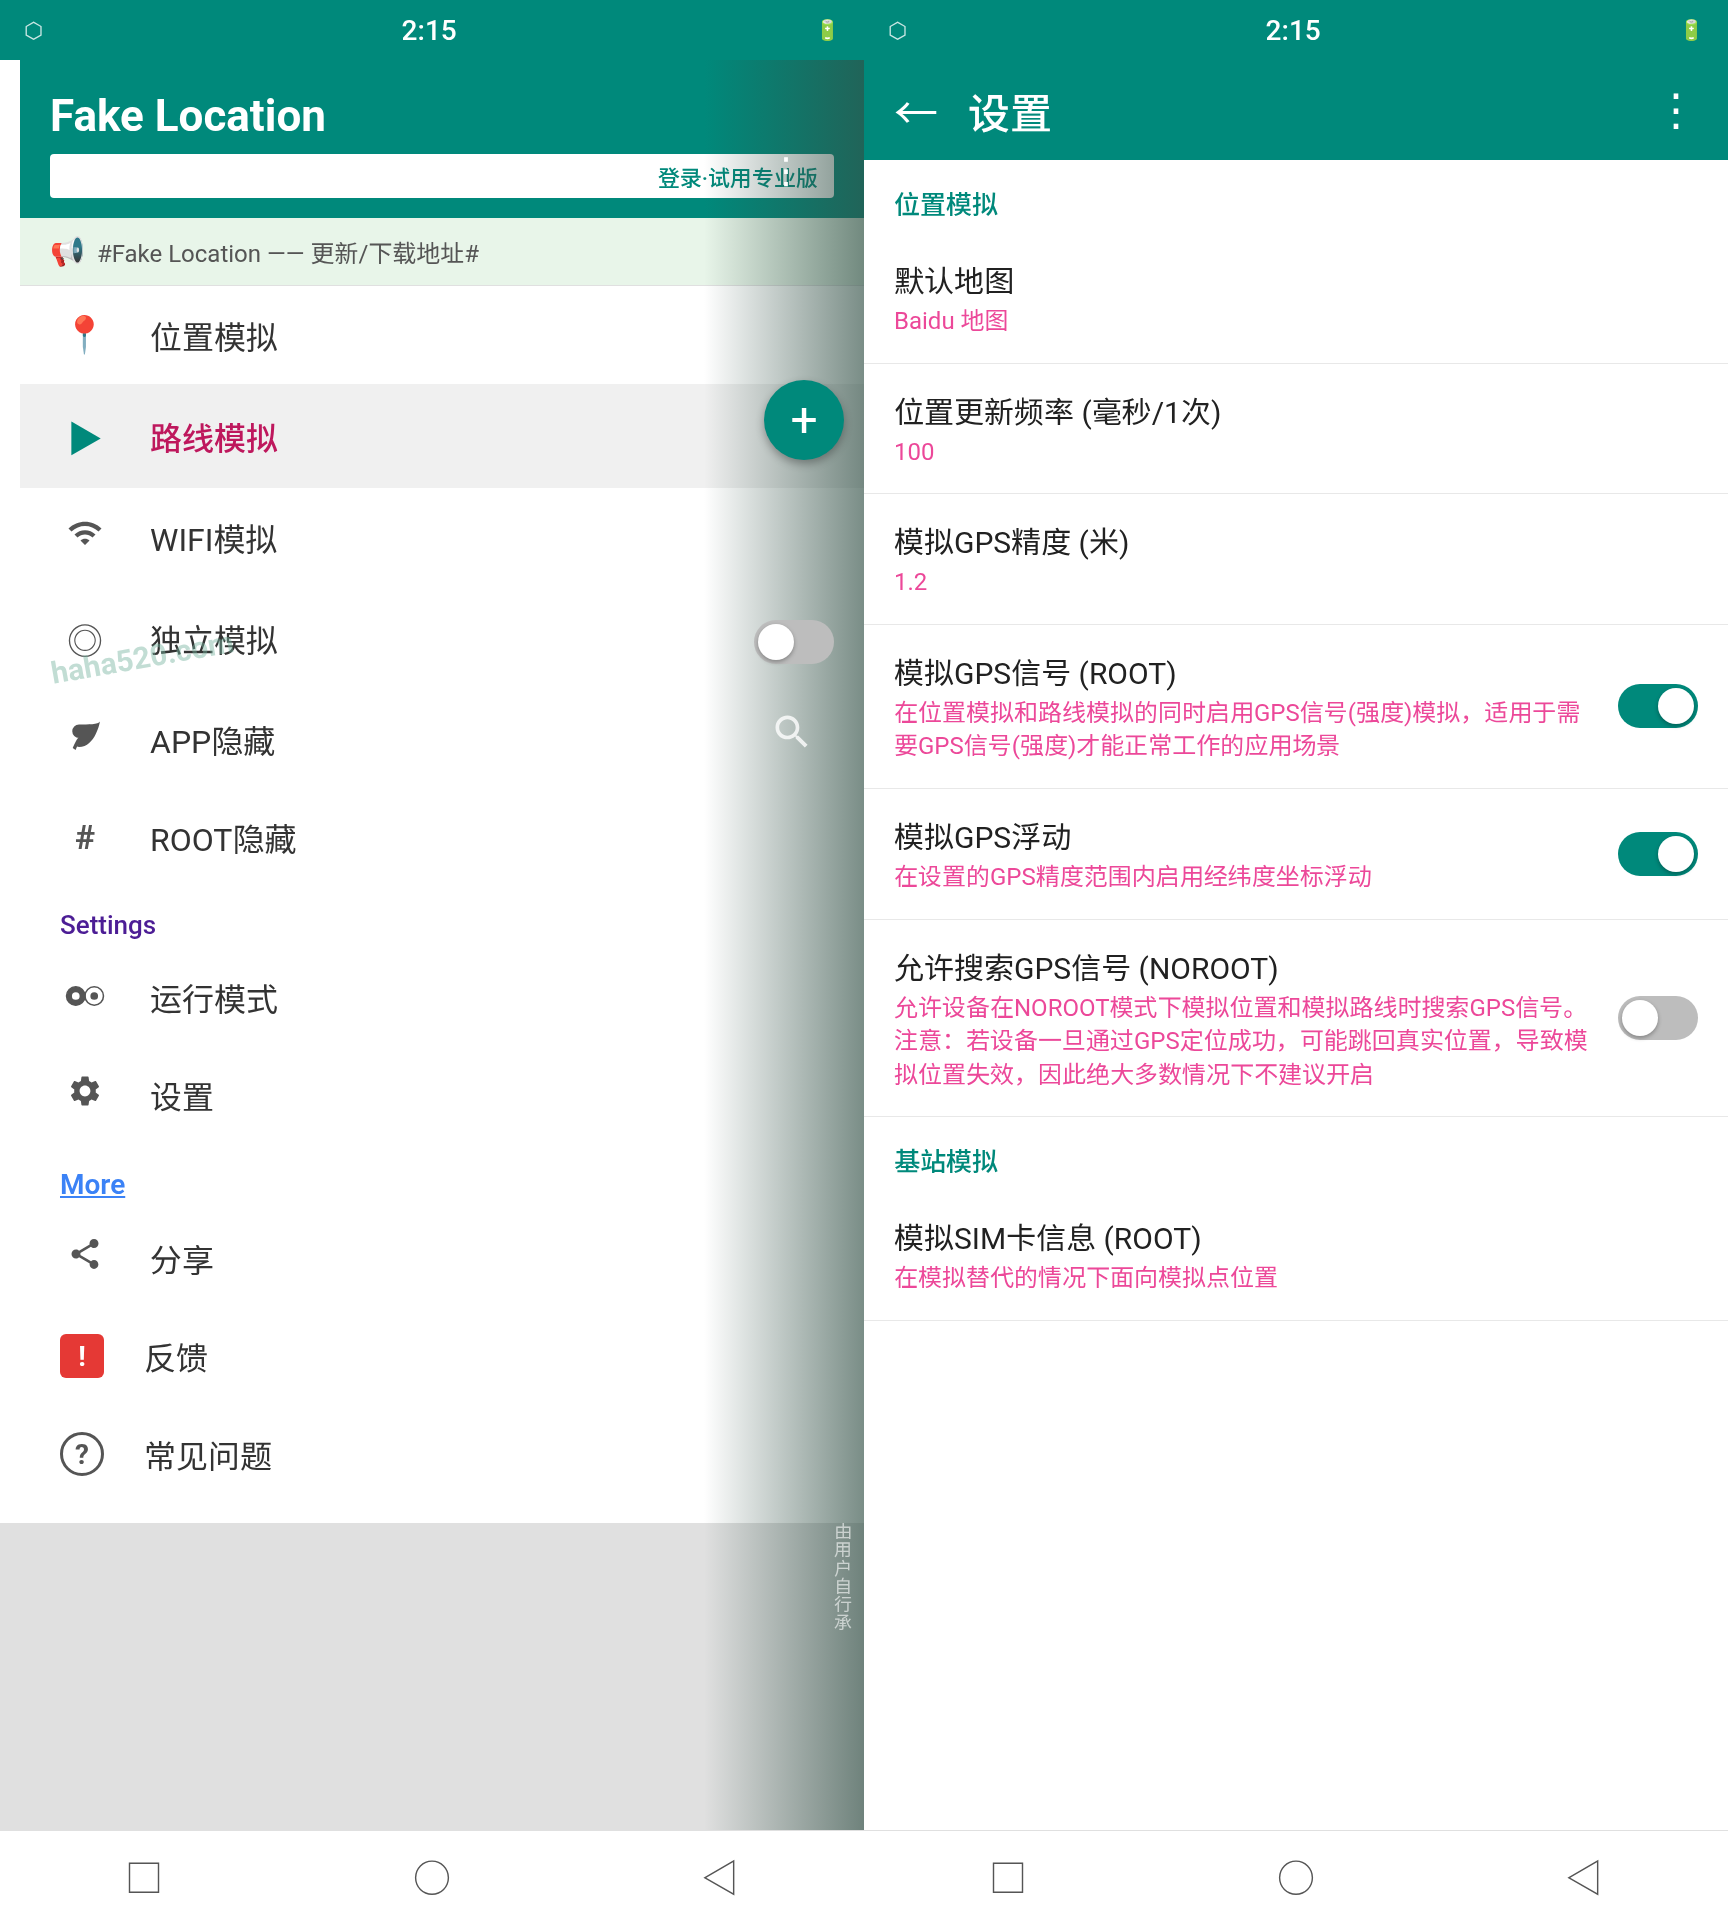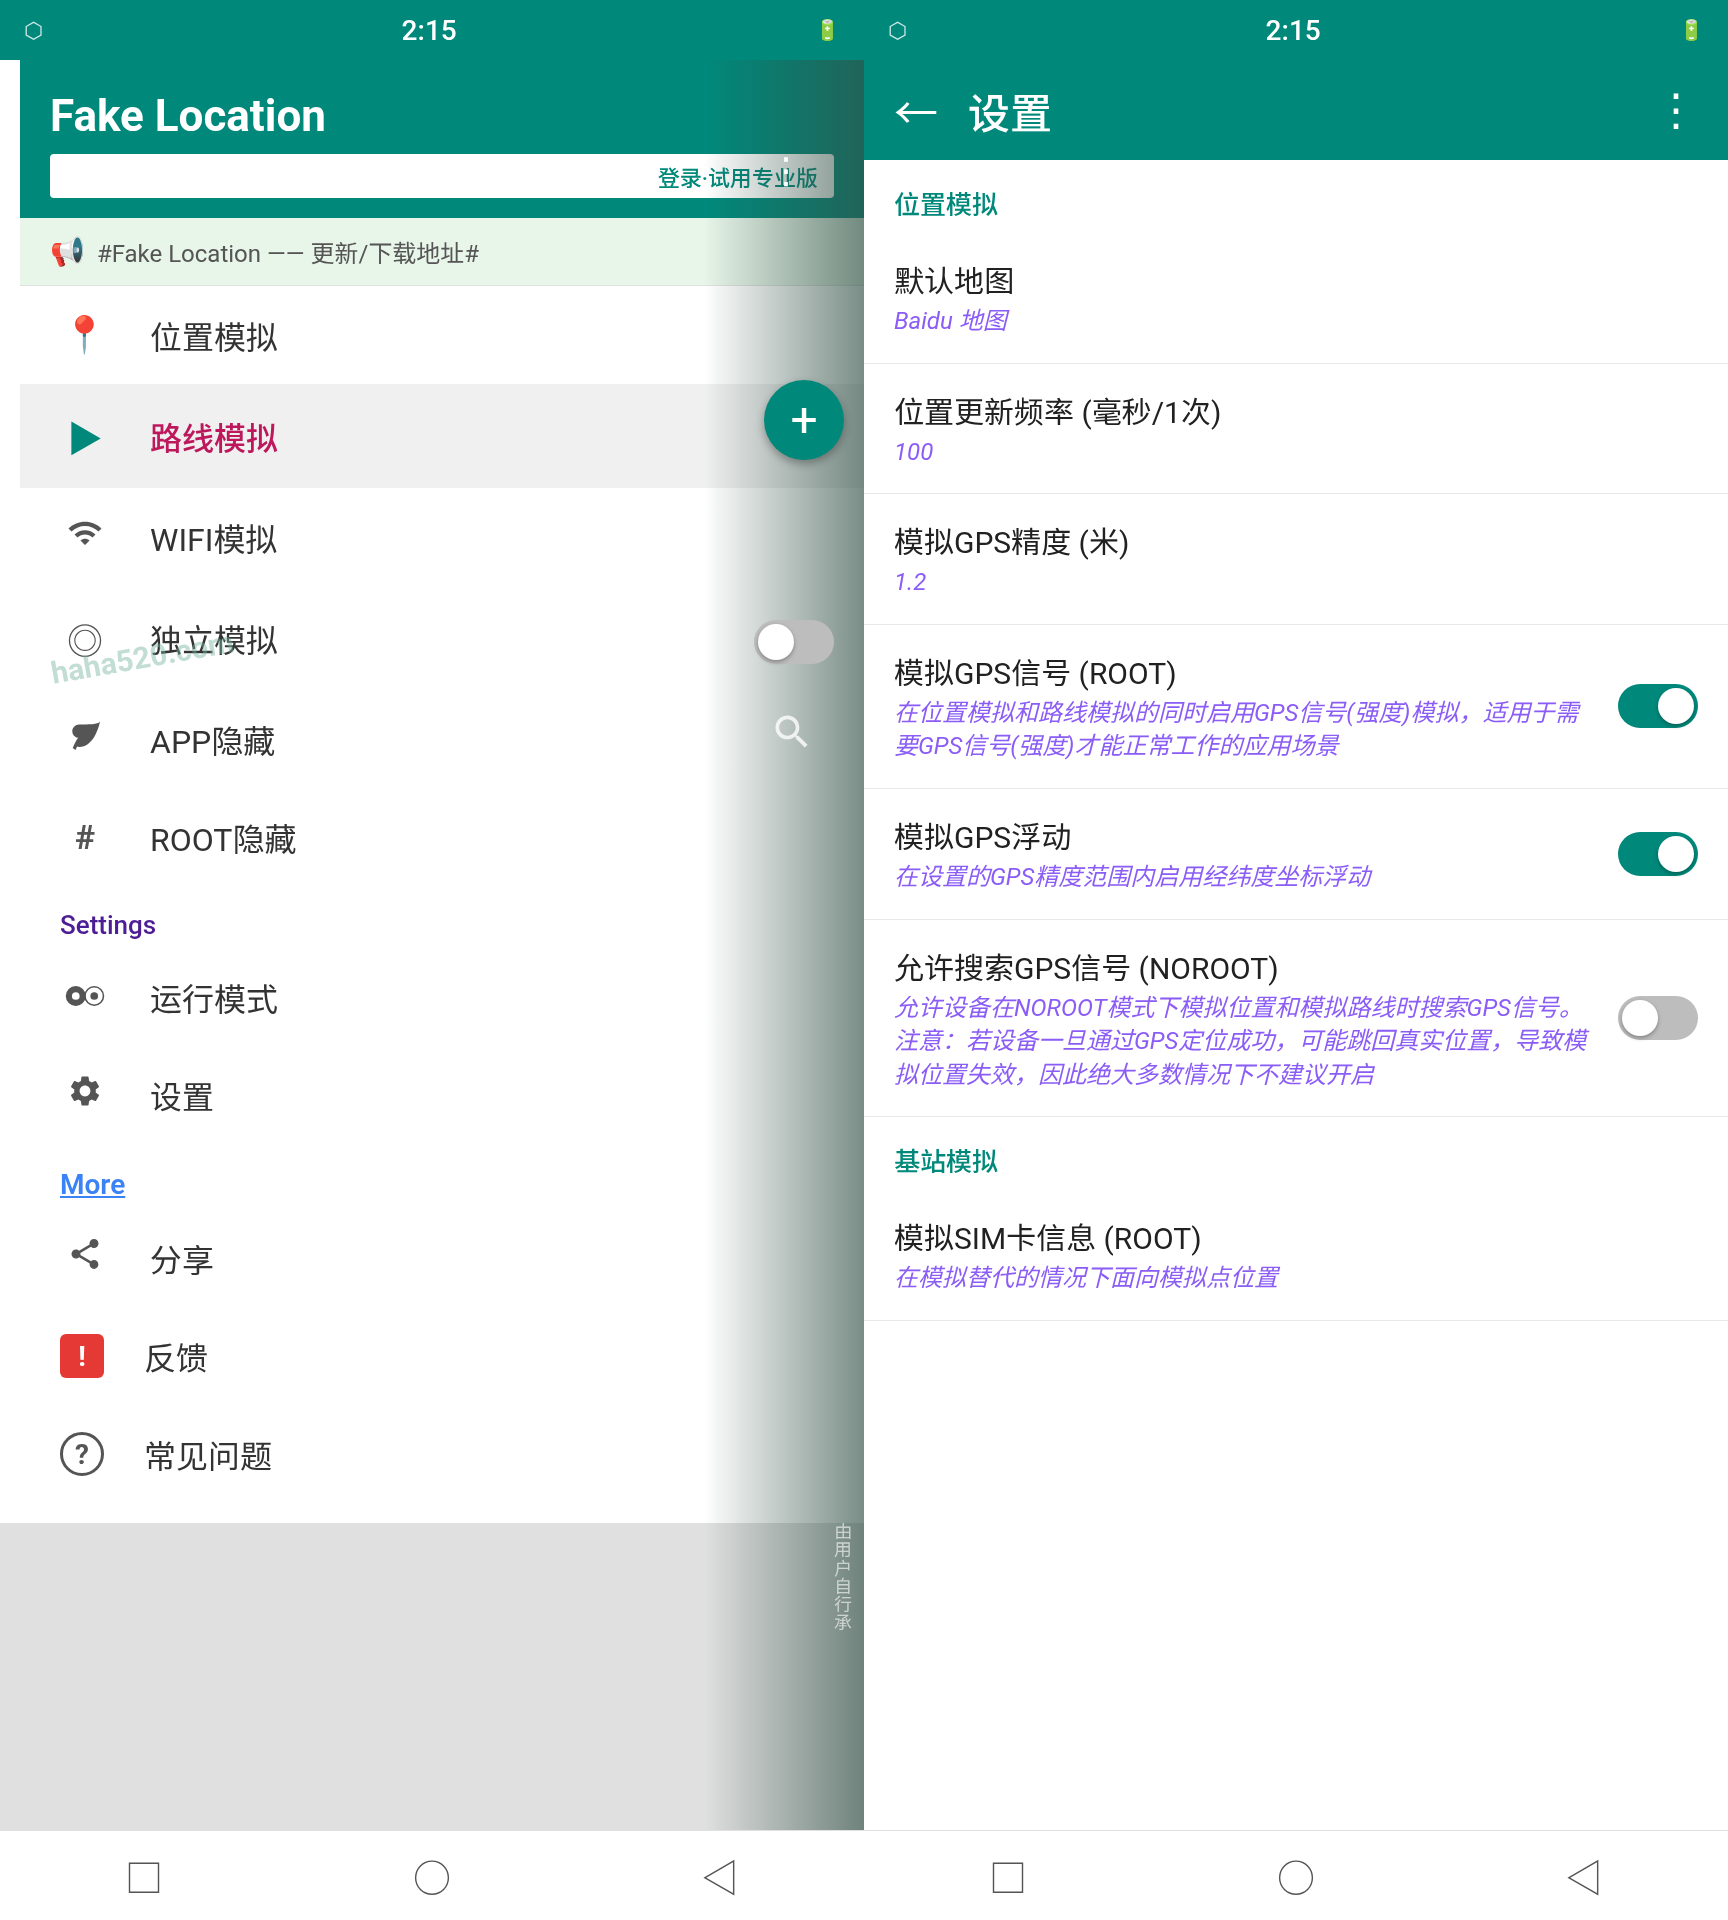--- a/index.html
+++ b/index.html
@@ -184,23 +184,22 @@
       flex: 1;
       padding-right: 20px;
     }
     .settings-item-title {
       font-size: 30px;
       color: #212121;
       margin-bottom: 4px;
     }
     .settings-item-subtitle {
       font-size: 24px;
-      color: #8b5cf6;
+      color: #ec4899;
       line-height: 1.4;
-      font-style: italic;
     }
 
     
     .toggle-switch {
       width: 80px;
       height: 44px;
       border-radius: 22px;
       position: relative;
       cursor: pointer;
       flex-shrink: 0;

